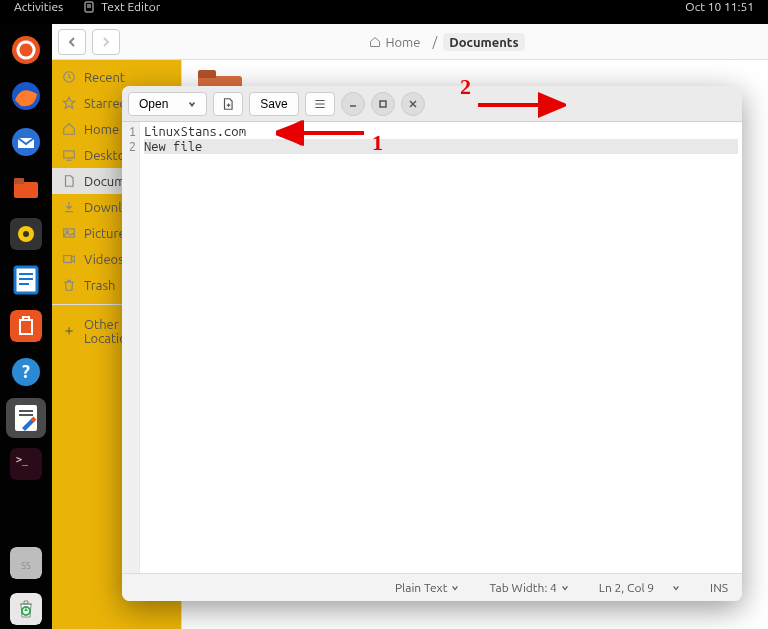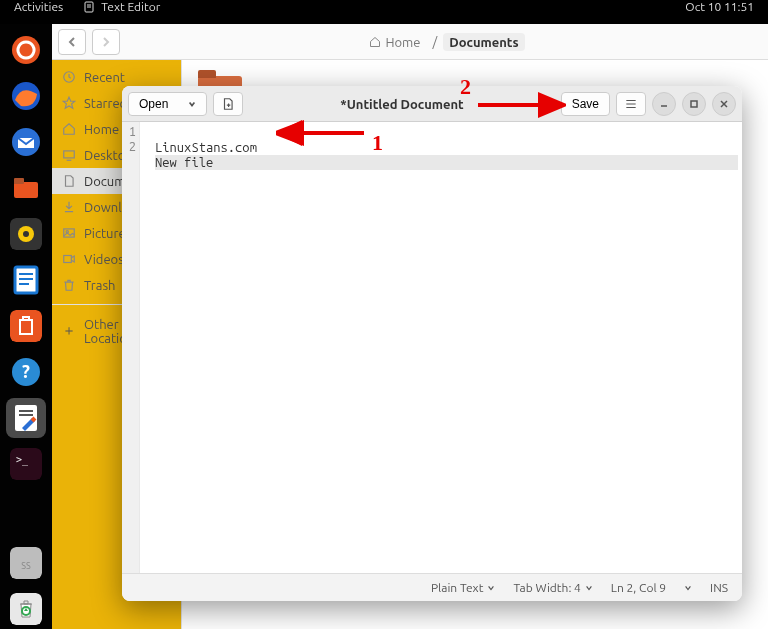--- a/index.html
+++ b/index.html
@@ -168,39 +168,38 @@
       background:#f0f0f0;
       color:#888;
       width:18px;
       text-align:right;
       padding: 2px 3px 0 0;
       border-right:1px solid #e8e8e8;
       line-height:15px;
     }
     .code {
       flex:1;
-      padding: 2px 4px 0 15px;
+      padding: 2px 4px 0 4px;
       line-height:15px;
       color:#333;
       white-space:pre;
-      margin-top:16px;
     }
     .code .hl { background:#e8e8e8; width:100%; display:inline-block;}
     .gedit-status {
       height:28px;
       background:#f3f3f3;
       border-top:1px solid #ddd;
       display:flex; align-items:center;
       justify-content:flex-end;
       gap:18px;
       padding: 0 14px;
       font-size:12px;
       color:#555;
     }
-    .gedit-status .stat { display:flex; align-items:center; gap:4px; }
+    .gedit-status .stat { display:flex; align-items:center; gap:4px;margin-left:12px; }
 
     
     .anno-arrow {
       position:absolute;
       color:#e60000;
       pointer-events:none;
     }
     .anno-label {
       position:absolute;
       color:#e60000;
@@ -422,21 +421,20 @@
       <svg width="8" height="8" viewBox="0 0 10 10">
           <path d="M2 3 L5 7 L8 3" fill="none" stroke="#555" stroke-width="2"></path>
         </svg>
     </button>
     <button class="gedit-btn" style="padding:4px 7px">
       <svg width="14" height="14" viewBox="0 0 24 24">
           <path d="M6 3 H15 L19 7 V21 H6 Z" fill="none" stroke="#555" stroke-width="2"></path>
           <path d="M10 14 H16 M13 11 V17" stroke="#555" stroke-width="2"></path>
         </svg>
     </button>
-    <div class="gedit-title"><span>*Untitled Document</span></div>
     <button class="gedit-btn">
         <span>Save</span>
       </button>
     <button class="gedit-btn" style="padding:4px 7px">
       <svg width="14" height="14" viewBox="0 0 24 24">
           <line x1="4" y1="6" x2="20" y2="6" stroke="#555" stroke-width="2"></line>
           <line x1="4" y1="12" x2="20" y2="12" stroke="#555" stroke-width="2"></line>
           <line x1="4" y1="18" x2="20" y2="18" stroke="#555" stroke-width="2"></line>
         </svg>
     </button>

